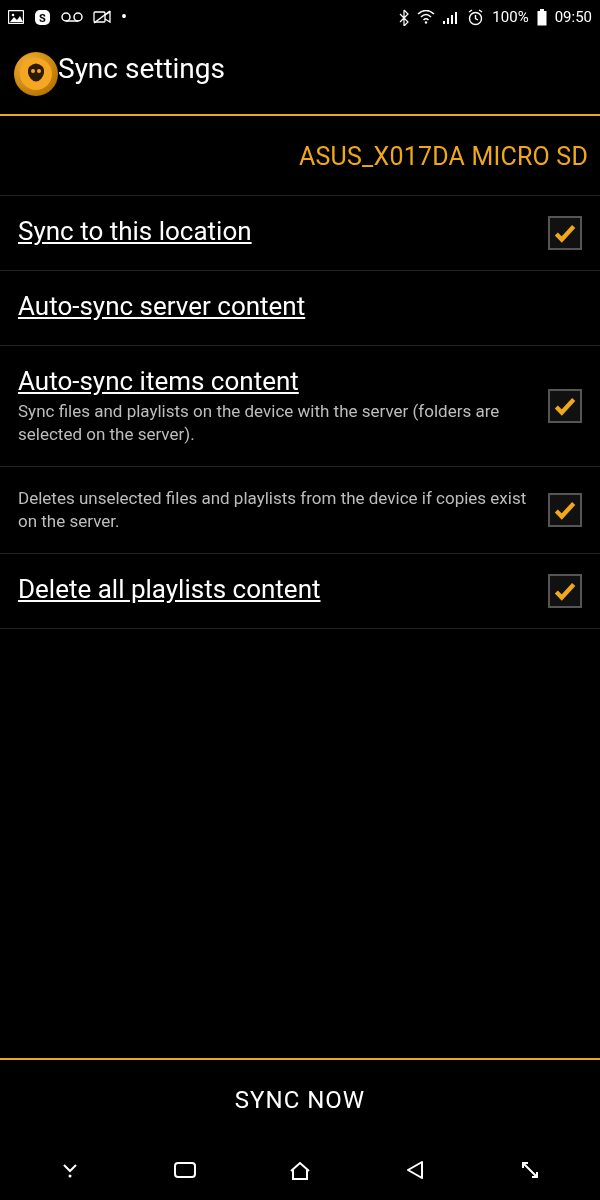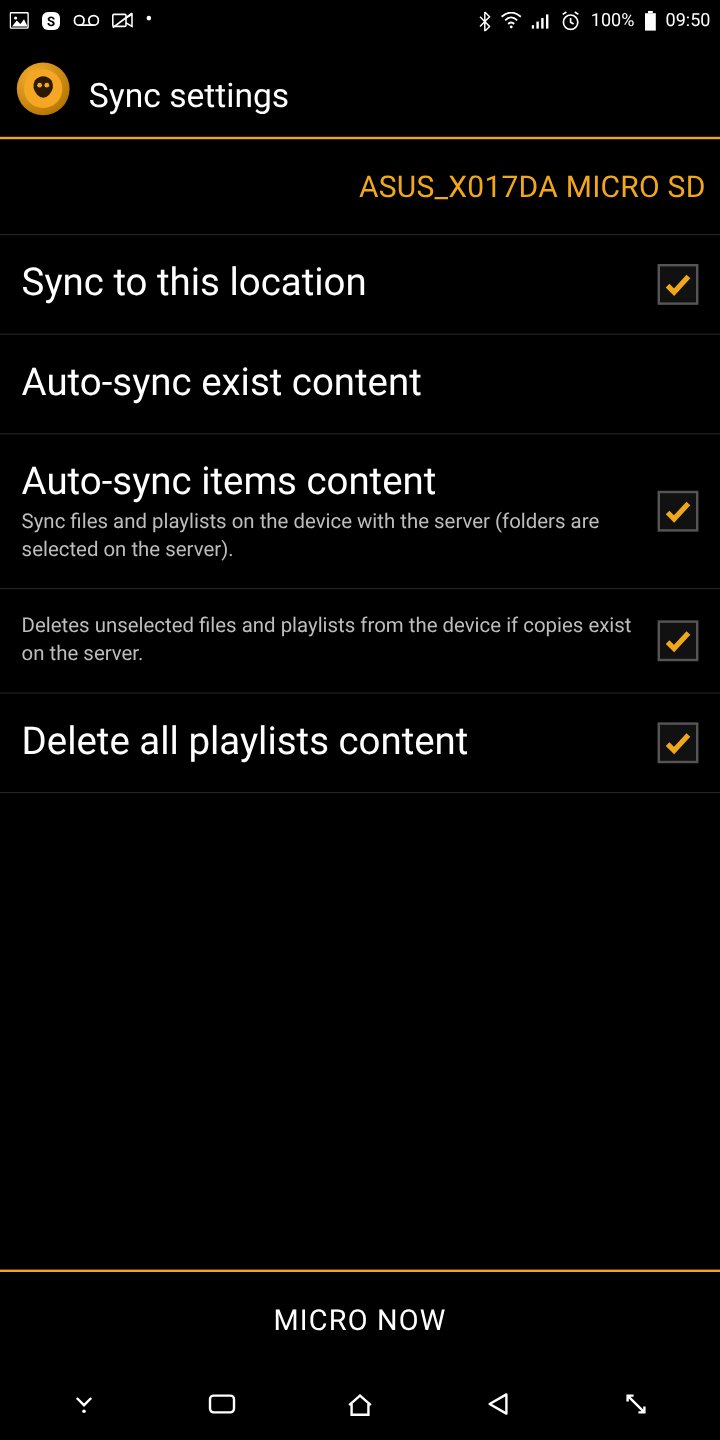--- a/index.html
+++ b/index.html
@@ -17,22 +17,21 @@
     display: flex;
     justify-content: space-between;
     align-items: center;
     padding: 0 8px;
     font-size: 16px;
   }
   .status-left { display: flex; gap: 10px; align-items: center; }
   .status-right { display: flex; gap: 8px; align-items: center; font-size: 15px; }
   .app-header {
     display: flex;
-    align-items: flex-end;
-    gap: 16px;
+    align-items: flex-start;
     padding: 18px 14px 18px 14px;
   }
   .app-logo {
     width: 44px; height: 44px;
     border-radius: 50%;
     background: radial-gradient(circle at 35% 30%, #f9b233 0%, #b37400 80%);
     display:flex; align-items:center; justify-content:center;
     position:relative;
   }
   .app-logo svg { width: 34px; height:34px; }
@@ -48,24 +47,25 @@
   }
   .hr { height:1px; background:#222; width:100%; }
   .setting-row {
     display: flex;
     align-items: center;
     padding: 20px 18px 20px 18px;
     gap: 14px;
   }
   .setting-text { flex: 1; }
   .setting-title {
-    font-size: 32px;
+    font-size: 26px;
     color: #fff;
     font-weight: 400;
     margin-bottom: 4px;
+    text-decoration: underline;
   }
   .setting-desc {
     font-size: 17px;
     color: #bdbdbd;
     line-height: 1.35;
   }
   .checkbox {
     width: 34px; height: 34px;
     border: 2px solid #555;
     background: #111;
@@ -195,21 +195,21 @@
       </div>
       <div class="checkbox">
         <svg viewBox="0 0 24 24">
           <path d="M4 13 L9 18 L20 6" fill="none" stroke="#f0a81a" stroke-width="4"></path>
         </svg>
       </div>
     </div>
     <div class="hr"></div>
     <div class="setting-row">
       <div class="setting-text">
-        <div class="setting-title">Auto-sync exist content</div>
+        <div class="setting-title">Auto-sync server content</div>
       </div>
     </div>
     <div class="hr"></div>
     <div class="setting-row">
       <div class="setting-text">
         <div class="setting-title">Auto-sync items content</div>
         <div class="setting-desc">Sync files and playlists on the device with the server (folders are selected on the server).</div>
       </div>
       <div class="checkbox">
         <svg viewBox="0 0 24 24">
@@ -237,21 +237,21 @@
         <svg viewBox="0 0 24 24">
           <path d="M4 13 L9 18 L20 6" fill="none" stroke="#f0a81a" stroke-width="4"></path>
         </svg>
       </div>
     </div>
     <div class="hr"></div>
   </div>
 
 <div class="bottom-bar">
   <div class="divider-accent"></div>
-  <div class="sync-button">MICRO NOW</div>
+  <div class="sync-button">SYNC NOW</div>
 </div>
 
 <div class="nav-bar">
   <div class="nbtn">
     <svg width="24" height="18" viewBox="0 0 24 18">
         <path d="M6 4 L12 10 L18 4" fill="none" stroke="#fff" stroke-width="2"></path>
         <circle cx="12" cy="15" r="1.5" fill="#fff"></circle>
       </svg>
   </div>
   <div class="nbtn">

